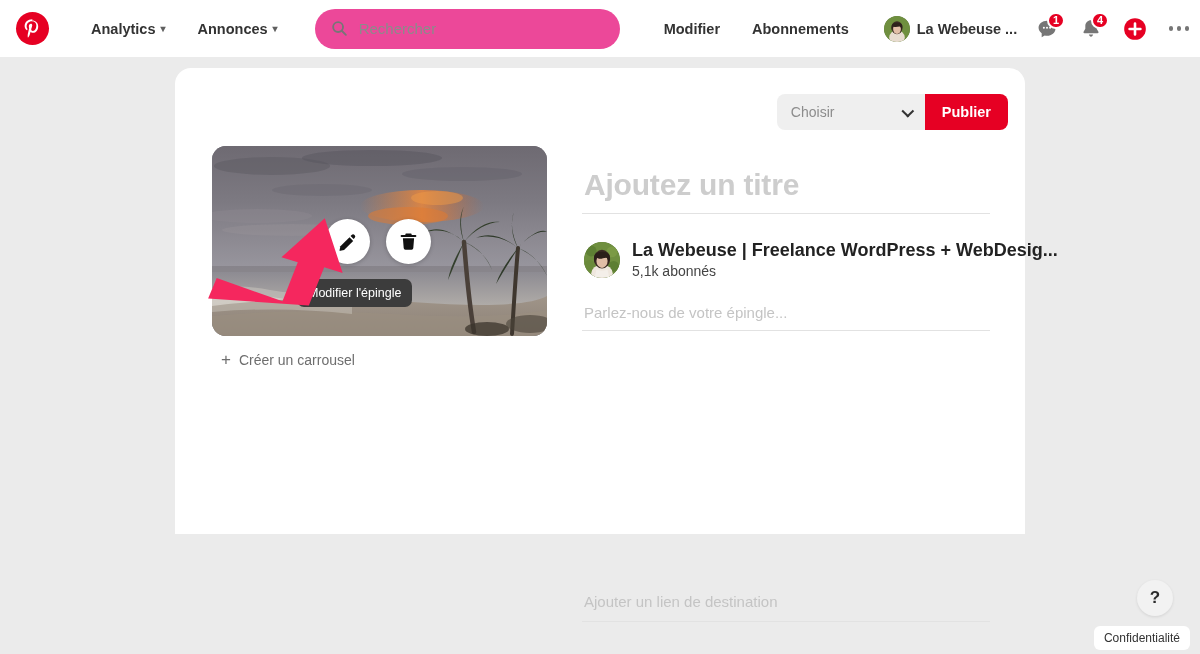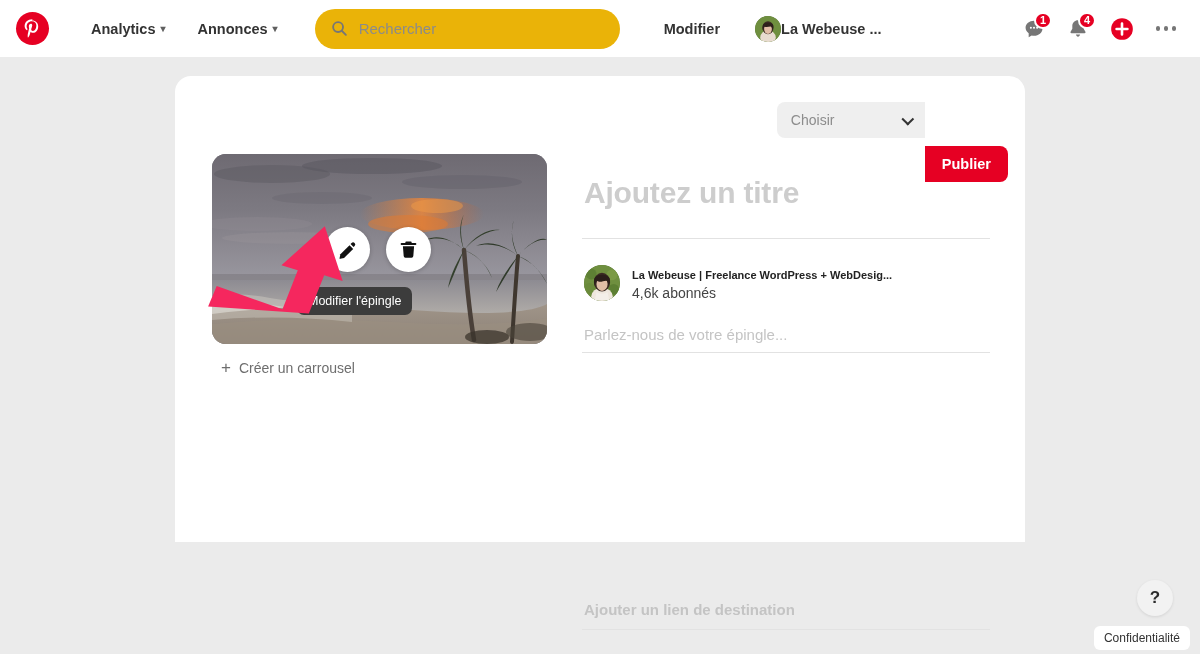--- a/index.html
+++ b/index.html
@@ -58,21 +58,21 @@
   .nav-menu .caret { font-size: 10px; color: #5f5f5f; line-height: 1; }
 
   .nav-analytics { margin-left: 30px; }
   .nav-annonces  { margin-left: 8px; }
 
   .searchbar {
     flex: 0 0 auto;
     width: 305px;
     height: 40px;
     margin-left: 25px;
-    background: #eab308;
+    background: #ec4899;
     border-radius: 21px;
     display: flex;
     align-items: center;
     padding: 0 16px;
     gap: 11px;
     cursor: text;
   }
   .searchbar .search-glyph { color: #767676; display: flex; }
   .search-input {
     border: 0;
@@ -93,21 +93,21 @@
     border-radius: 18px;
     cursor: pointer;
     white-space: nowrap;
   }
   .nav-accueil { margin-left: 32px; }
   .nav-abonnements { margin-left: 8px; }
 
   .nav-account {
     display: flex;
     align-items: center;
-    gap: 0;
+    gap: 7px;
     margin-left: 18px;
     padding: 5px 10px 5px 5px;
     border-radius: 20px;
     cursor: pointer;
     white-space: nowrap;
   }
   .nav-account .acct-name {
     font-size: 14.5px;
     font-weight: 600;
     color: #333;
@@ -161,21 +161,21 @@
     width: 4.5px; height: 4.5px;
     border-radius: 50%;
     background: #767676;
     display: block;
   }
 
   
   .page-card {
     position: absolute;
     left: 175px;
-    top: 76px;
+    top: 68px;
     width: 850px;
     height: 466px;
     background: #ffffff;
     border-radius: 16px 16px 0 0;
     z-index: 5;
   }
 
   
   .publish-row {
     position: absolute;
@@ -212,21 +212,20 @@
     background: #e60023;
     color: #fff;
     border: 0;
     border-radius: 0 8px 8px 0;
     font-family: inherit;
     font-size: 14.5px;
     font-weight: 700;
     padding: 0 17px;
     cursor: pointer;
     white-space: nowrap;
-    margin-top: 44px;
   }
 
   
   .left-col {
     position: absolute;
     left: 37px;
     top: 78px;
     width: 335px;
   }
 
@@ -316,36 +315,36 @@
     background: transparent;
     font-family: inherit;
     outline: none;
     display: block;
   }
 
   .title-field {
     font-size: 30px;
     font-weight: 600;
     color: #333;
-    padding: 0 2px 28px 2px;
+    padding: 0 2px 11px 2px;
     letter-spacing: -0.2px;
   }
   .title-field::placeholder { color: #cdcdcd; }
 
   .author-row {
     display: flex;
     align-items: center;
     gap: 12px;
     margin-top: 26px;
     padding: 0 2px;
     cursor: pointer;
   }
   .author-text { min-width: 0; }
   .author-name {
-    font-size: 11px;
+    font-size: 18px;
     font-weight: 700;
     color: #222;
     white-space: nowrap;
     overflow: hidden;
     text-overflow: ellipsis;
     max-width: 400px;
   }
   .author-followers {
     font-size: 14px;
     color: #444;
@@ -364,21 +363,20 @@
   }
   .desc-field::placeholder { color: #c4c4c4; }
 
   .link-field {
     position: absolute;
     top: 425px;
     left: 0;
     font-size: 15px;
     color: #3b82f6;
     padding: 0 2px 11px 2px;
-    font-weight: bold;
   }
   .link-field::placeholder { color: #c4c4c4; }
 
   
   .help-fab {
     position: absolute;
     right: 27px;
     bottom: 38px;
     width: 36px; height: 36px;
     border-radius: 50%;
@@ -434,20 +432,21 @@
     <span class="search-glyph">
       <svg width="17" height="17" viewBox="0 0 24 24" aria-hidden="true">
         <circle cx="10" cy="10" r="7" fill="none" stroke="#767676" stroke-width="2.6"></circle>
         <line x1="15.2" y1="15.2" x2="21" y2="21" stroke="#767676" stroke-width="2.6" stroke-linecap="round"></line>
       </svg>
     </span>
     <input class="search-input" type="text" placeholder="Rechercher" style="">
   </div>
 
   <div class="nav-link nav-accueil">Modifier</div>
+  <div class="nav-link nav-abonnements">Abonnements</div>
 
   <div class="nav-account">
     <span class="avatar" style="width:26px;height:26px;">
       <svg width="26" height="26" viewBox="0 0 40 40" aria-hidden="true">
         <circle cx="20" cy="20" r="20" fill="#6f8f3f"></circle>
         <circle cx="20" cy="20" r="20" fill="none"></circle>
         <ellipse cx="20" cy="33" rx="12" ry="11" fill="#e8dcd0"></ellipse>
         <ellipse cx="20" cy="18" rx="8.5" ry="10" fill="#3a2a23"></ellipse>
         <ellipse cx="20" cy="20" rx="6" ry="7.5" fill="#e3bfa8"></ellipse>
         <path d="M12 14c2-5 14-5 16 0 1 4-1 7-1 7s-1-5-3-5-4 1-6 1-3-1-4 0-2 5-2 5-1-4 0-8z" fill="#2e211c"></path>
@@ -623,21 +622,21 @@
           <circle cx="33" cy="27" r="6" fill="#5d7f33"></circle>
           <ellipse cx="20" cy="35" rx="12" ry="10" fill="#efe7de"></ellipse>
           <ellipse cx="20" cy="19" rx="9" ry="10.5" fill="#3a2a23"></ellipse>
           <ellipse cx="20" cy="21" rx="6.2" ry="7.8" fill="#e0bda6"></ellipse>
           <path d="M11.5 15c2-5.5 15-5.5 17 0 1 4.2-1 8-1 8s-.6-5.5-3-5.5-4.5 1.2-6.5 1.2S15 17 14 18s-2 5-2 5-1.5-4-0.5-8z" fill="#2b1f1a"></path>
           <path d="M14 30c2 2.5 10 2.5 12 0l2 9H12z" fill="#f4efe9"></path>
         </svg>
       </span>
       <span class="author-text">
         <span class="author-name">La Webeuse | Freelance WordPress + WebDesig...</span>
-        <span class="author-followers" style="display:block;">4,6k abonnés</span>
+        <span class="author-followers" style="display:block;">5,1k abonnés</span>
       </span>
     </div>
 
     <textarea class="field-line desc-field" placeholder="Parlez-nous de votre épingle..." style=""></textarea>
 
     <input class="field-line link-field" type="text" placeholder="Ajouter un lien de destination" style="">
 
   </section>
 </main>
 

